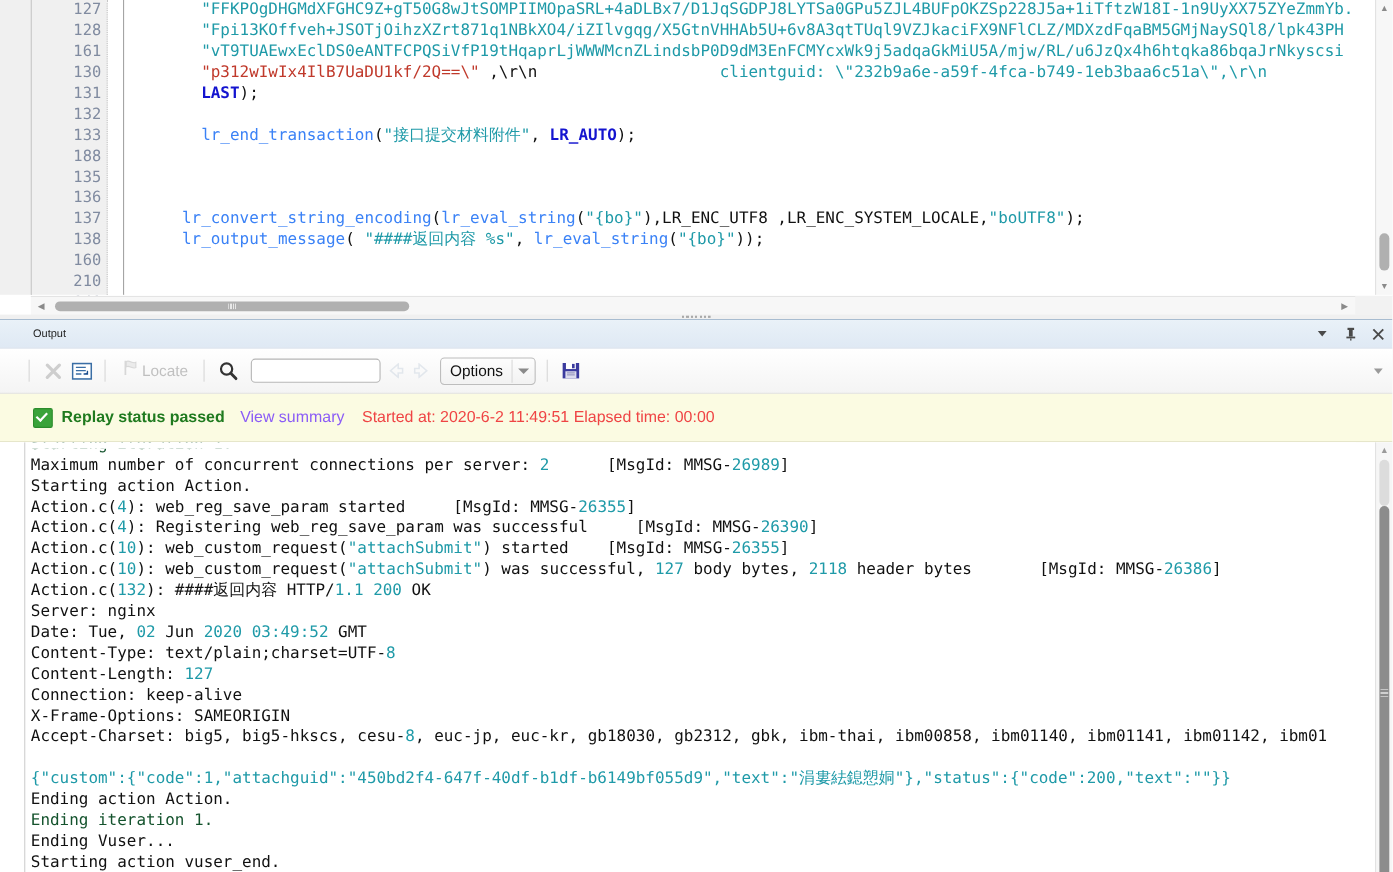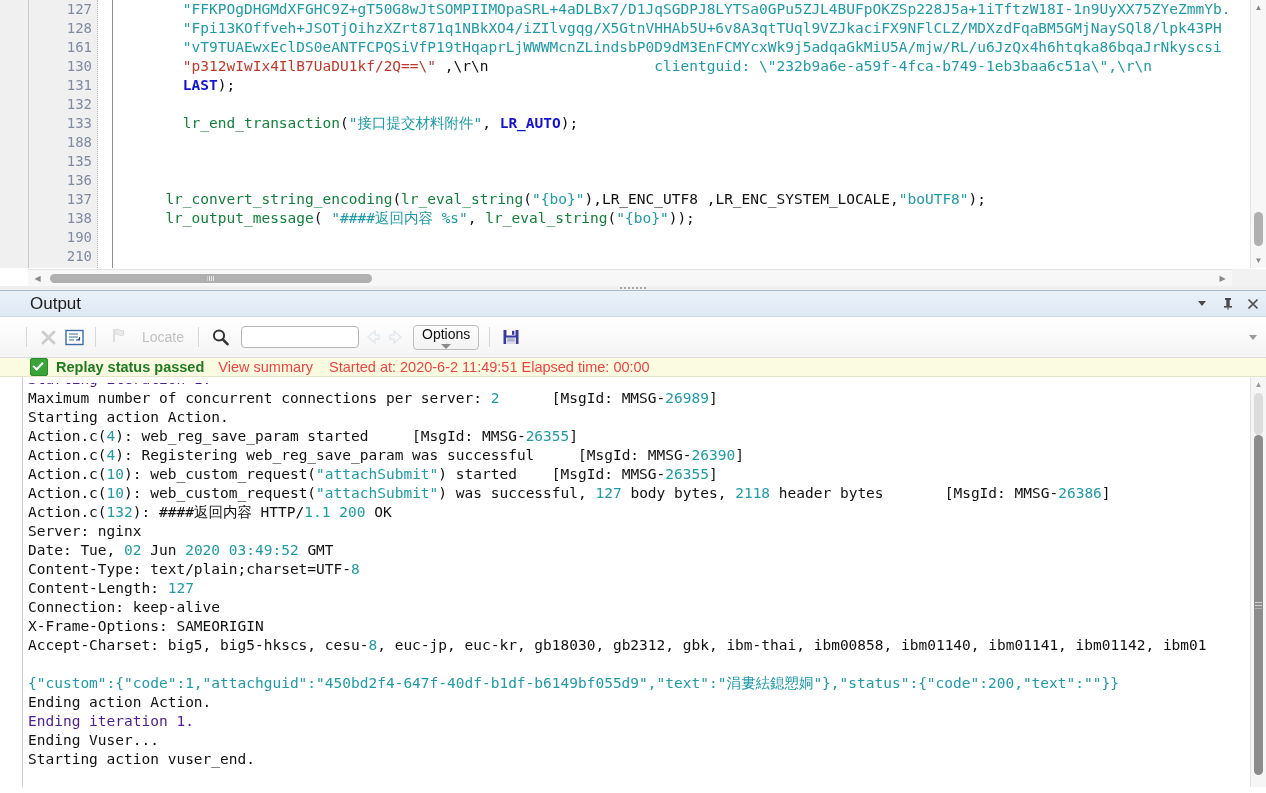--- a/index.html
+++ b/index.html
@@ -78,21 +78,21 @@
     font-size: 14.5px;
   }
   .code-line {
     height: 19px;
     line-height: 19px;
     white-space: pre;
   }
   .tok-str   { color: #1f9aa8; }
   .tok-str-r { color: #c0392b; }
   .tok-kw    { color: #1414cf; font-weight: bold; }
-  .tok-fn    { color: #15803d; }
+  .tok-fn    { color: #3b82f6; }
   .tok-plain { color: #111111; }
 
   
   .ed-vscroll {
     position: absolute;
     right: 0; top: 0;
     width: 15px; height: 268px;
     background: #f7f7f7;
     border-left: 1px solid #e2e2e2;
   }
@@ -163,21 +163,21 @@
   .panel-title-bar {
     position: relative;
     height: 25px;
     background: linear-gradient(to bottom, #e9f1f8 0%, #dfe9f4 100%);
     border-bottom: 1px solid #ccd8e5;
     display: flex;
     align-items: center;
   }
   .panel-title-bar .title {
     margin-left: 30px;
-    font-size: 17px;
+    font-size: 10px;
     color: #1d1d1d;
   }
   .panel-title-bar .tb-actions {
     position: absolute; right: 6px; top: 0;
     height: 25px; display: flex; align-items: center; gap: 10px;
   }
   .tb-ico {
     width: 15px; height: 15px;
     display: flex; align-items: center; justify-content: center;
     color: #4a4a4a; font-size: 11px; cursor: pointer;
@@ -219,21 +219,21 @@
   .tb-div {
     width: 1px; height: 20px; background: #d8d8d8; margin: 0 8px;
   }
   .tb-btn {
     width: 26px; height: 24px;
     display: flex; align-items: center; justify-content: center;
     cursor: pointer;
   }
   .tb-btn.disabled { opacity: 0.45; }
   .locate-btn {
-    display: flex; align-items: center; gap: 15px;
+    display: flex; align-items: center; gap: 2px;
     padding: 0 6px; height: 24px; opacity: 0.5; cursor: default;
   }
   .locate-btn .lbl { font-size: 14px; color: #888; }
   .find-input {
     width: 118px; height: 22px;
     background: #ffffff;
     border: 1px solid #b6b6b6;
     border-radius: 4px;
     margin-left: 8px;
     font-family: "Liberation Sans", sans-serif;
@@ -248,21 +248,20 @@
     display: flex; align-items: center; justify-content: center;
   }
   .options-btn {
     margin-left: 8px;
     height: 25px;
     display: flex; align-items: center;
     border: 1px solid #bdbdbd;
     border-radius: 4px;
     background: linear-gradient(to bottom,#fdfdfd,#f2f2f2);
     box-sizing: border-box;
-    flex-direction: column;
   }
   .options-btn .lbl { padding: 0 8px; font-size: 14px; color: #111; }
   .options-btn .osep { width: 1px; height: 21px; background: #dadada; }
   .options-btn .ocaret {
     width: 20px; display: flex; align-items: center; justify-content: center;
   }
   .ocaret i {
     display:block; width: 0; height: 0;
     border-left: 5px solid transparent;
     border-right: 5px solid transparent;
@@ -271,21 +270,21 @@
   .toolbar-overflow {
     position: absolute; right: 6px; top: 50%;
     transform: translateY(-50%);
     width: 14px; height: 14px;
     display:flex; align-items:center; justify-content:center;
   }
 
   
   .status-strip {
     position: relative;
-    height: 19px;
+    height: 44px;
     background: #fbfbe2;
     border-bottom: 1px solid #e4e4c8;
     display: flex; align-items: center;
     padding-left: 30px;
     box-sizing: border-box;
   }
   .status-check {
     width: 16px; height: 16px;
     background: #3aa33a;
     border: 1px solid #2c8c2c;
@@ -298,21 +297,21 @@
     position: absolute; left: 4px; top: 1px;
     width: 4px; height: 8px;
     border: solid #ffffff;
     border-width: 0 2px 2px 0;
     transform: rotate(43deg);
   }
   .status-text {
     font-size: 14.5px; color: #1f7a1f; font-weight: bold; margin-right: 14px;
   }
   .status-link {
-    font-size: 14.5px; color: #ef4444; margin-right: 16px; cursor: pointer;
+    font-size: 14.5px; color: #8b5cf6; margin-right: 16px; cursor: pointer;
   }
   .status-meta { font-size: 14.5px; color: #ef4444; }
 
   
   .log-body {
     position: relative;
     height: 410px;
     background: #ffffff;
     overflow: hidden;
   }
@@ -328,21 +327,21 @@
     width: 1205px;
     height: 418px;
     overflow: hidden;
     white-space: pre;
     font-family: "DejaVu Sans Mono", monospace;
     font-size: 14.5px;
     line-height: 19px;
   }
   .log-line { height: 19px; line-height: 19px; white-space: pre; }
   .l-plain  { color: #111111; }
-  .l-orange { color: #4c1d95; }
+  .l-orange { color: #14532d; }
   .l-teal   { color: #1f9aa8; }
 
   .log-vscroll {
     position: absolute; right: 0; top: 0;
     width: 15px; height: 410px;
     background: #f6f6f6;
     border-left: 1px solid #e2e2e2;
   }
   .log-vscroll .arrow-up {
     position: absolute; left: 0; top: 0; width: 15px; height: 14px;
@@ -383,21 +382,21 @@
         <div class="gutter-line">161</div>
         <div class="gutter-line">130</div>
         <div class="gutter-line">131</div>
         <div class="gutter-line">132</div>
         <div class="gutter-line">133</div>
         <div class="gutter-line">188</div>
         <div class="gutter-line">135</div>
         <div class="gutter-line">136</div>
         <div class="gutter-line">137</div>
         <div class="gutter-line">138</div>
-        <div class="gutter-line">190</div>
+        <div class="gutter-line">160</div>
         <div class="gutter-line">210</div>
         <div class="gutter-line">141</div>
       </div>
     <div class="fold-col"></div>
 
     <div class="code-area" id="code-area"><div class="code-line"><span class="tok-plain">        </span><span class="tok-str">"FFKPOgDHGMdXFGHC9Z+gT50G8wJtSOMPIIMOpaSRL+4aDLBx7/D1JqSGDPJ8LYTSa0GPu5ZJL4BUFpOKZSp228J5a+1iTftzW18I-1n9UyXX75ZYeZmmYb.</span></div><div class="code-line"><span class="tok-plain">        </span><span class="tok-str">"Fpi13KOffveh+JSOTjOihzXZrt871q1NBkXO4/iZIlvgqg/X5GtnVHHAb5U+6v8A3qtTUql9VZJkaciFX9NFlCLZ/MDXzdFqaBM5GMjNaySQl8/lpk43PH</span></div><div class="code-line"><span class="tok-plain">        </span><span class="tok-str">"vT9TUAEwxEclDS0eANTFCPQSiVfP19tHqaprLjWWWMcnZLindsbP0D9dM3EnFCMYcxWk9j5adqaGkMiU5A/mjw/RL/u6JzQx4h6htqka86bqaJrNkyscsi</span></div><div class="code-line"><span class="tok-plain">        </span><span class="tok-str-r">"p312wIwIx4IlB7UaDU1kf/2Q==\"</span><span class="tok-plain"> ,\r\n</span><span class="tok-plain">                   </span><span class="tok-str">clientguid: \"232b9a6e-a59f-4fca-b749-1eb3baa6c51a\",\r\n</span></div><div class="code-line"><span class="tok-plain">        </span><span class="tok-kw">LAST</span><span class="tok-plain">);</span></div><div class="code-line">&nbsp;</div><div class="code-line"><span class="tok-plain">        </span><span class="tok-fn">lr_end_transaction</span><span class="tok-plain">(</span><span class="tok-str">"接口提交材料附件"</span><span class="tok-plain">, </span><span class="tok-kw">LR_AUTO</span><span class="tok-plain">);</span></div><div class="code-line">&nbsp;</div><div class="code-line">&nbsp;</div><div class="code-line">&nbsp;</div><div class="code-line"><span class="tok-plain">      </span><span class="tok-fn">lr_convert_string_encoding</span><span class="tok-plain">(</span><span class="tok-fn">lr_eval_string</span><span class="tok-plain">(</span><span class="tok-str">"{bo}"</span><span class="tok-plain">),LR_ENC_UTF8 ,LR_ENC_SYSTEM_LOCALE,</span><span class="tok-str">"boUTF8"</span><span class="tok-plain">);</span></div><div class="code-line"><span class="tok-plain">      </span><span class="tok-fn">lr_output_message</span><span class="tok-plain">( </span><span class="tok-str">"####返回内容 %s"</span><span class="tok-plain">, </span><span class="tok-fn">lr_eval_string</span><span class="tok-plain">(</span><span class="tok-str">"{bo}"</span><span class="tok-plain">));</span></div><div class="code-line">&nbsp;</div><div class="code-line">&nbsp;</div><div class="code-line"><span class="tok-plain">    </span><span class="tok-kw">return</span><span class="tok-plain"> 0;</span></div></div>
 
     <div class="ed-vscroll">
       <div class="arrow-up">▲</div>
       <div class="thumb"></div>

